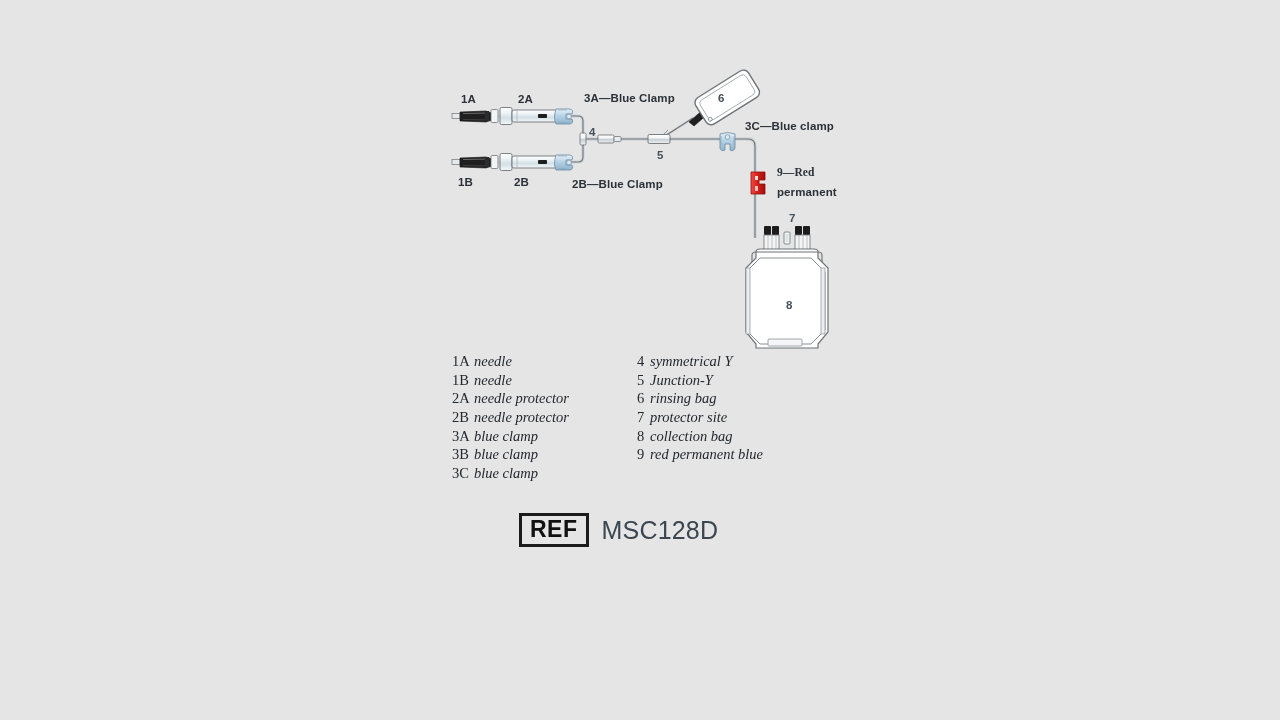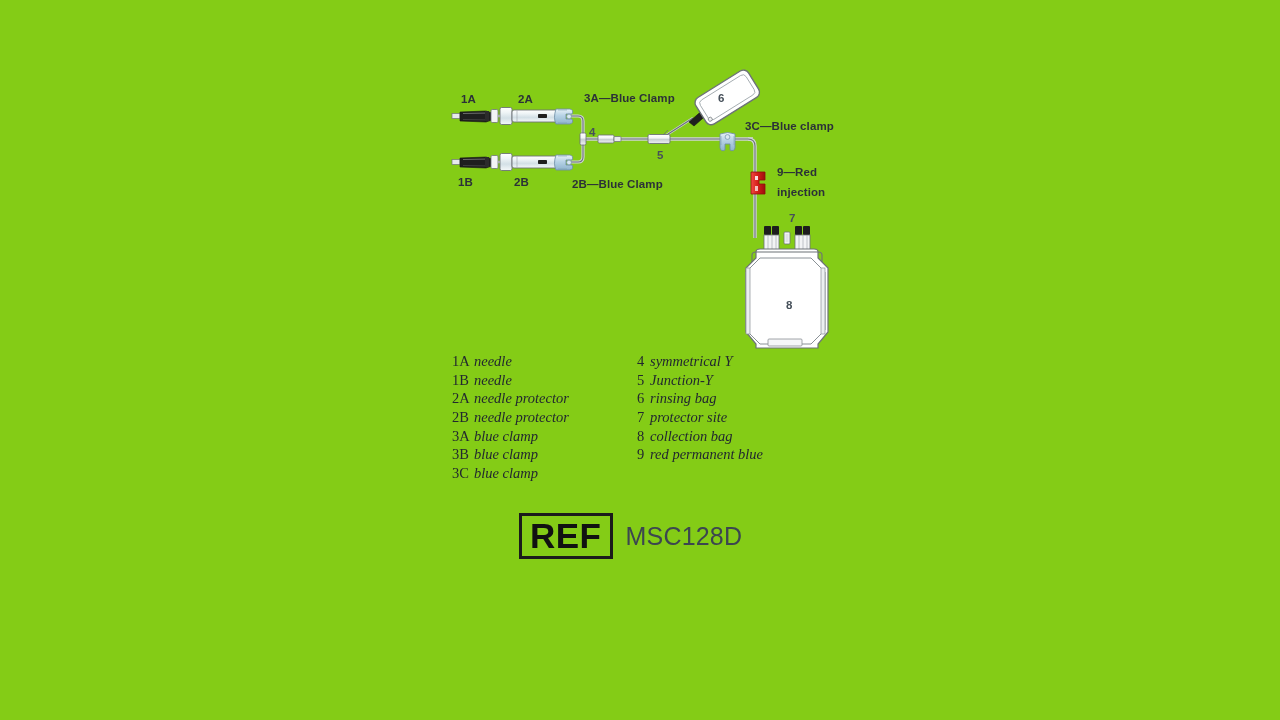--- a/index.html
+++ b/index.html
@@ -4,21 +4,21 @@
 <style>
   html, body {
     margin: 0;
     padding: 0;
     background: #ffffff;
   }
   #page {
     position: relative;
     width: 1280px;
     height: 720px;
-    background: #84cc16;
+    background: #e5e5e5;
     overflow: hidden;
     font-family: "Liberation Sans", sans-serif;
   }
   
   #diagram-svg {
     position: absolute;
     left: 0;
     top: 0;
     width: 1280px;
     height: 720px;
@@ -75,21 +75,21 @@
     left: 519px;
     top: 513px;
     display: flex;
     align-items: center;
   }
   #ref-box {
     border: 3.5px solid #1b1b1b;
     padding: 2px 8px 3px 8px;
     font-family: "Liberation Sans", sans-serif;
     font-weight: bold;
-    font-size: 35px;
+    font-size: 23px;
     line-height: 1;
     color: #111111;
     letter-spacing: 0.5px;
   }
   #ref-value {
     margin-left: 13px;
     font-family: "Liberation Sans", sans-serif;
     font-size: 25px;
     color: #3c4650;
     letter-spacing: 0.2px;
@@ -266,22 +266,22 @@
       </g>
     </svg>
 
     <div class="dlabel" style="left:461px; top:93px;">1A</div>
     <div class="dlabel" style="left:518px; top:93px;">2A</div>
     <div class="dlabel" style="left:584px; top:92px;">3A—Blue Clamp</div>
     <div class="numlabel" style="left:718px; top:92px;">6</div>
     <div class="dlabel" style="left:745px; top:120px;text-align:center;">3C—Blue clamp</div>
     <div class="numlabel" style="left:589px; top:126px;">4</div>
     <div class="numlabel" style="left:657px; top:149px;">5</div>
-    <div class="dlabel" style="left:777px; top:166px;">9—Red</div>
-    <div class="dlabel" style="left:777px; top:186px;">injection</div>
+    <div class="dlabel" style="left:777px; top:166px;font-family:Liberation Serif, serif;">9—Red</div>
+    <div class="dlabel" style="left:777px; top:186px;">permanent</div>
     <div class="dlabel" style="left:458px; top:176px;">1B</div>
     <div class="dlabel" style="left:514px; top:176px;">2B</div>
     <div class="dlabel" style="left:572px; top:178px;">2B—Blue Clamp</div>
     <div class="numlabel" style="left:789px; top:212px;">7</div>
     <div class="numlabel" style="left:786px; top:299px;">8</div>
   </div>
 
   <div id="legend">
 
     <div class="legend-col" id="legend-col-left">

